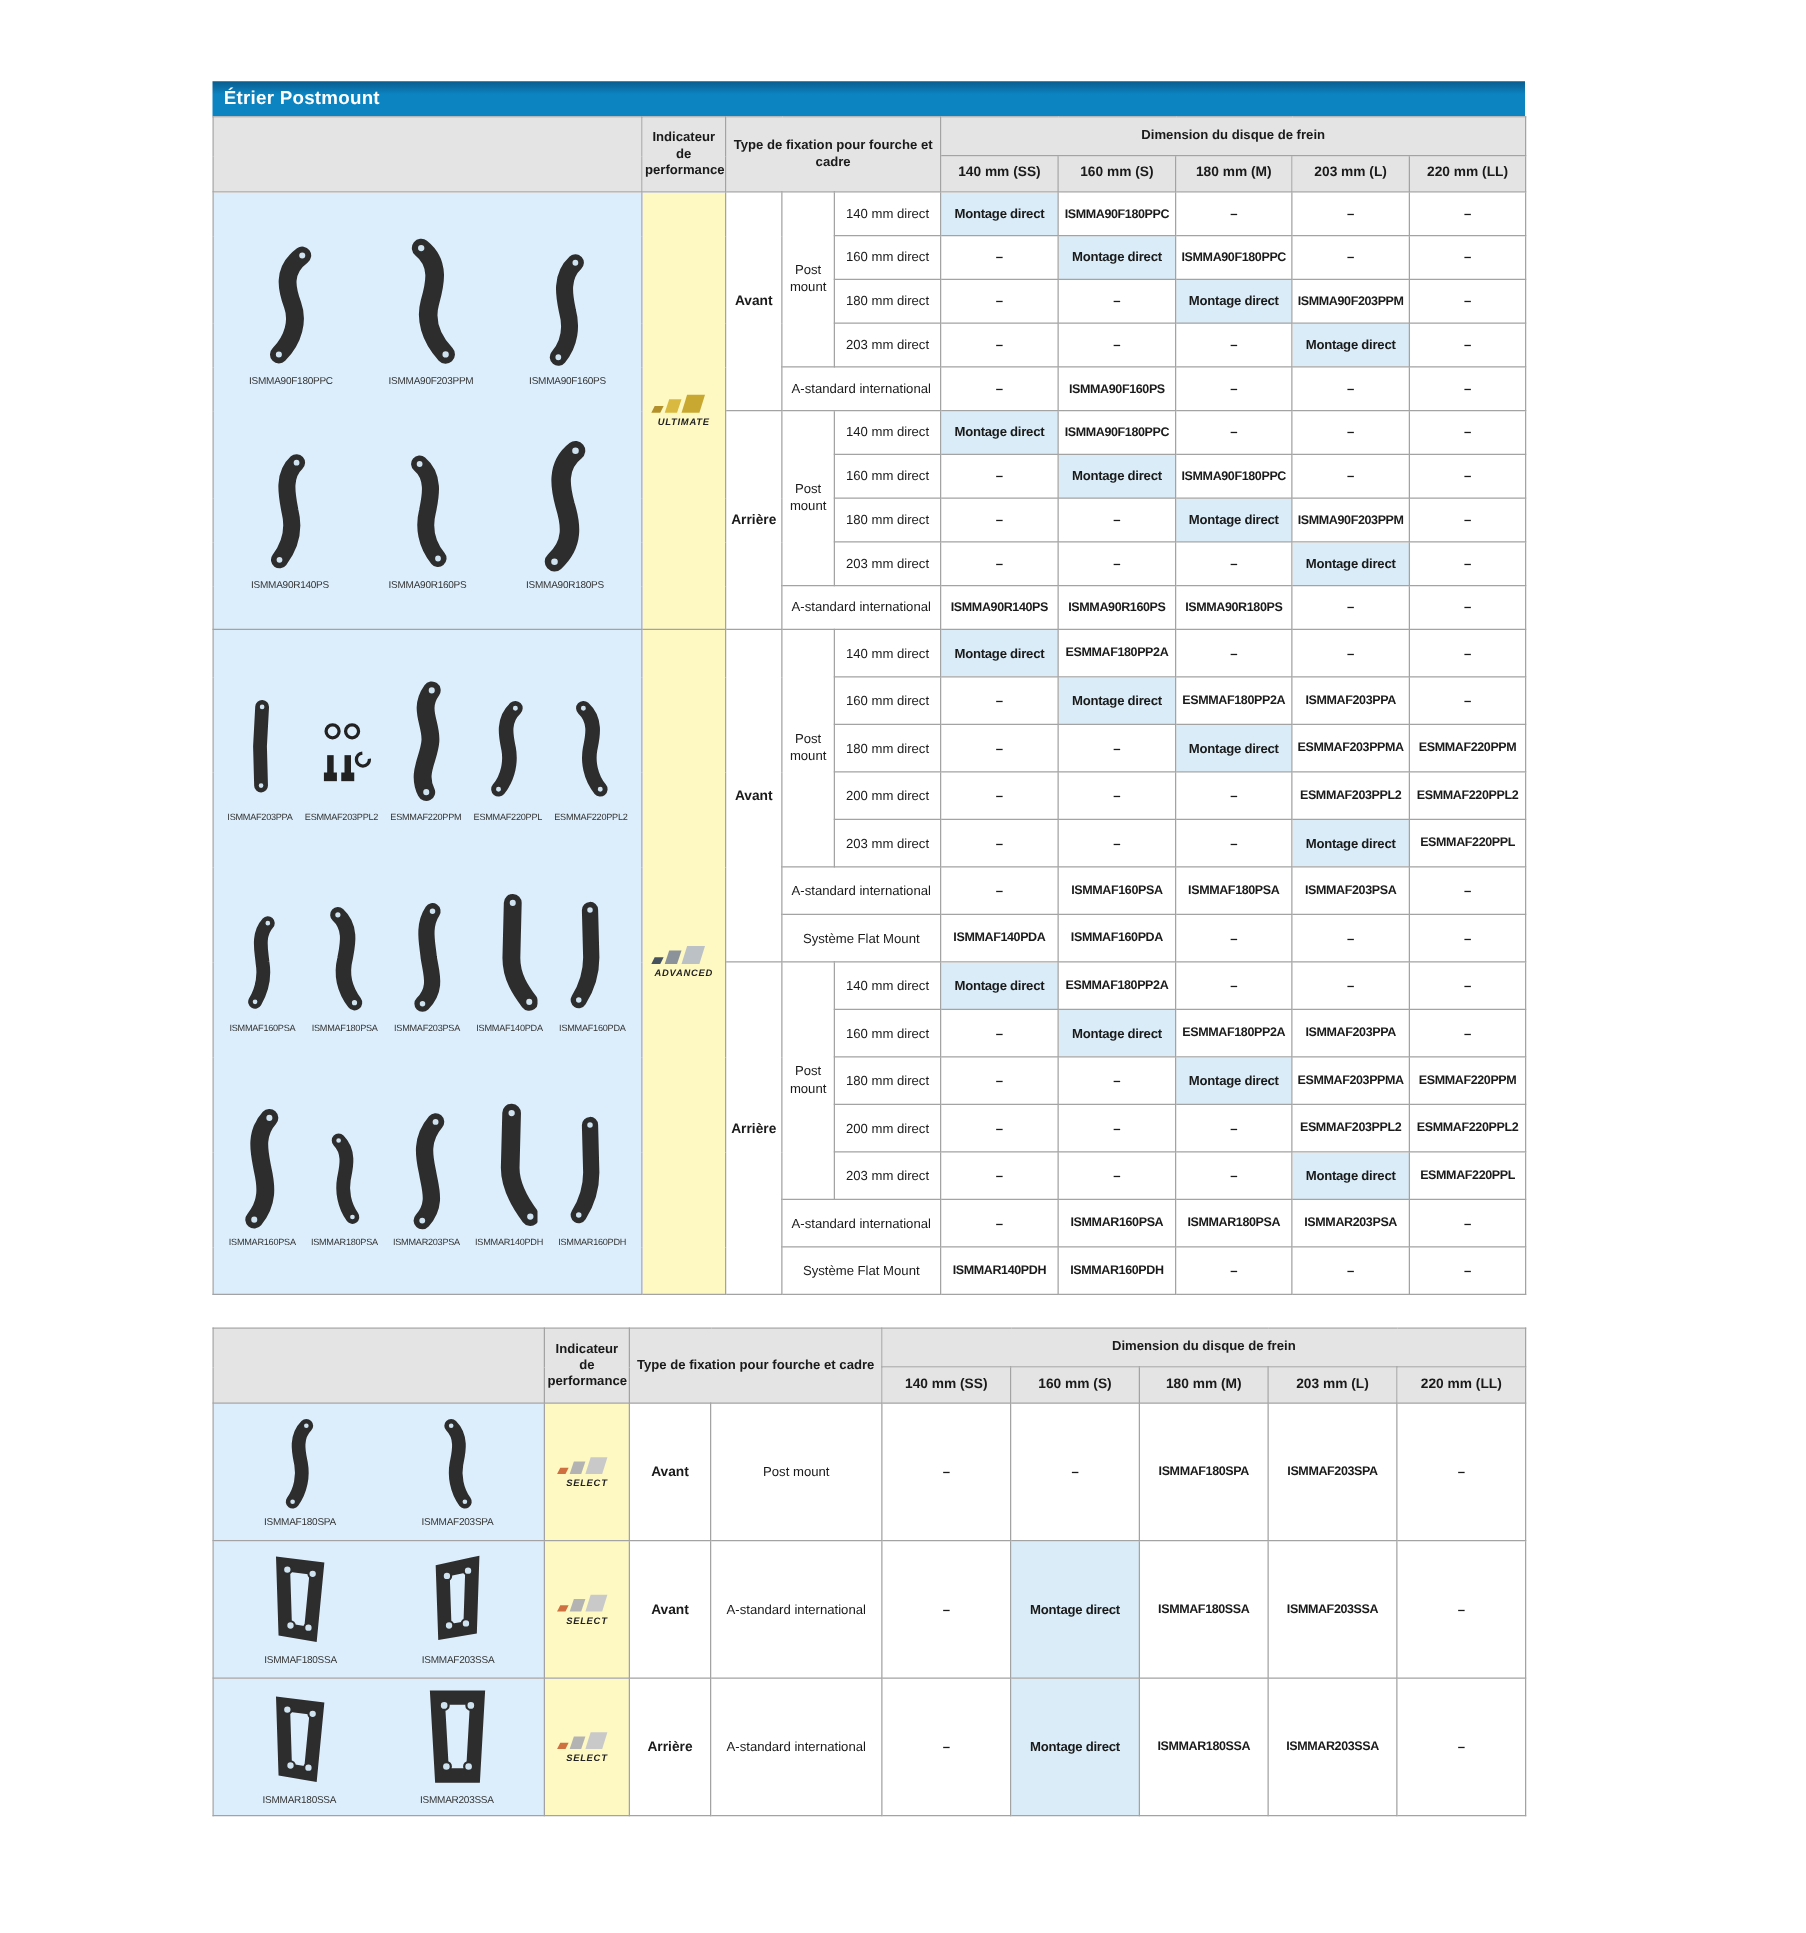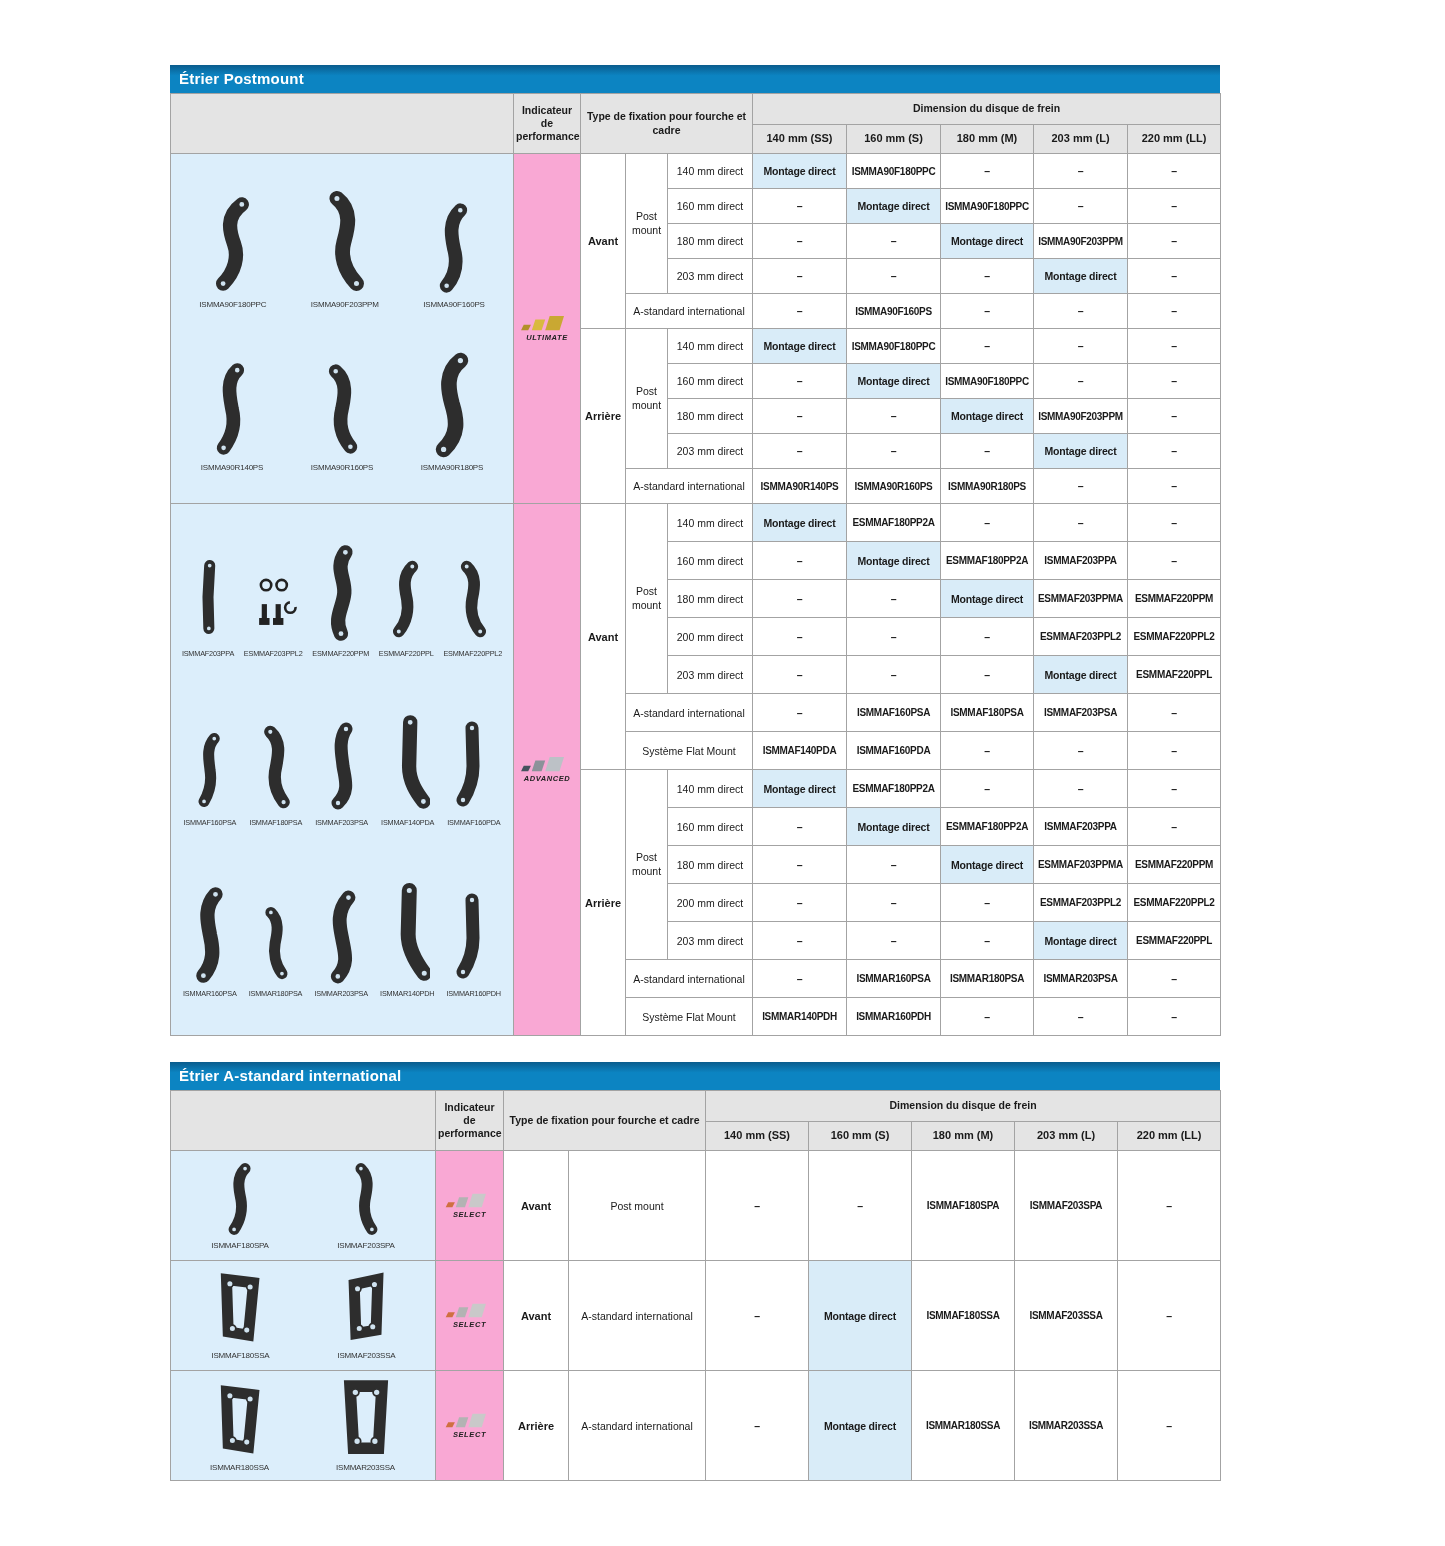--- a/index.html
+++ b/index.html
@@ -10,21 +10,21 @@
   .titlebar{width:1050px;height:28px;box-sizing:border-box;background:linear-gradient(180deg,#0a5c8d 0%,#0c84c2 38%,#0c84c2 100%);
     color:#fff;font-weight:bold;font-size:15px;line-height:28px;padding-left:9px;letter-spacing:.2px;}
 
   table.tbl{table-layout:fixed;border-collapse:collapse;width:1050px;background:#fff;}
   table.tbl td{border:1px solid #a3a3a3;padding:0 2px;text-align:center;vertical-align:middle;overflow:hidden;box-sizing:border-box;}
 
   .hdr{background:#e4e4e4;font-weight:bold;font-size:10.5px;line-height:1.25;}
   .hdr.sz{font-size:11px;}
   .imgcell{background:#dceefb;vertical-align:top;}
   .imghdr{background:#e4e4e4;}
-  .perfcell{background:#f9a8d4;}
+  .perfcell{background:#fef9c3;}
 
   .side{font-weight:bold;font-size:11px;margin-left:44px;}
   .mount{font-size:10.5px;line-height:1.3;}
   .rl{font-size:10.5px;}
   .rlw{font-size:10.5px;}
   .cell{font-size:10.5px;font-weight:bold;letter-spacing:-.2px;}
   .pn{font-size:10px;font-weight:bold;letter-spacing:-.3px;}
   .hl{background:#d9ecf8;}
 
   tr.ru{height:35px;}
@@ -502,21 +502,20 @@
       <td class="cell pn">ISMMAR160PDH</td>
       <td class="cell">–</td>
       <td class="cell">–</td>
       <td class="cell">–</td>
     </tr>
   </tbody>
       </table>
 
   <div class="gap"></div>
 
-  <div class="titlebar">Étrier A-standard international</div>
 
   <table class="tbl">
     <colgroup>
       <col style="width:265px">
           <col style="width:68px">
           <col style="width:65px">
           <col style="width:137px">
       <col style="width:103px">
           <col style="width:103px">
           <col style="width:103px">

